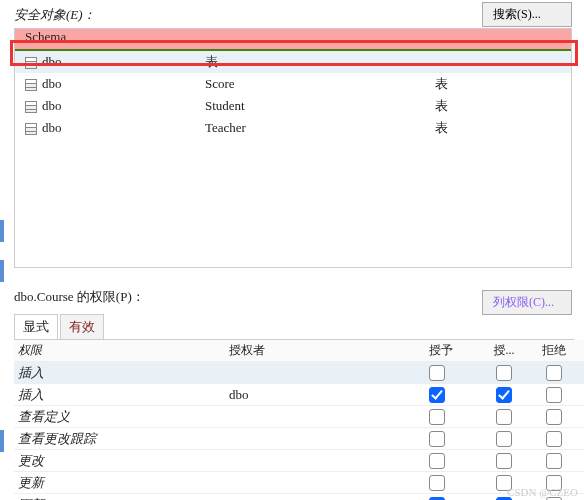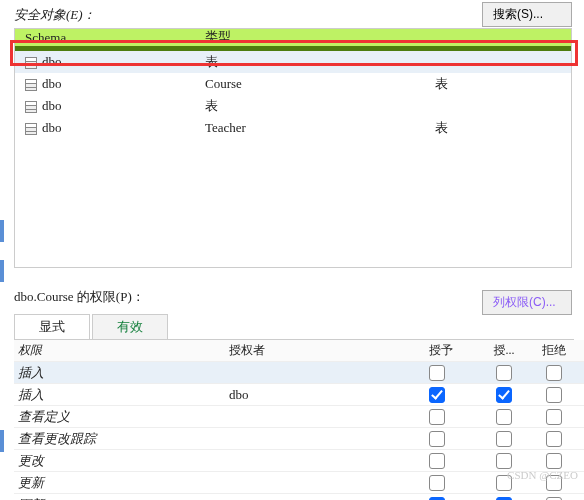--- a/index.html
+++ b/index.html
@@ -17,41 +17,41 @@
   .section-label {
     padding: 6px 14px 4px 14px;
     font-size: 13px;
     font-style: italic;
   }
   .btn {
     position: absolute;
     border: 1px solid #aaa;
     background: #f0f0f0;
     padding: 3px 10px;
-    font-family: Liberation Sans, sans-serif;
+    font-family: Liberation Serif, serif;
     font-size: 12px;
     cursor: pointer;
   }
   .btn-search { top: 2px; right: 12px; width: 90px; text-align:left;}
   .btn-colperm { top: 290px; right: 12px; width: 90px; text-align:left; color:#8b5cf6;}
 
   .grid1 {
     margin: 0 12px 0 14px;
     border: 1px solid #ccc;
     height: 240px;
     background: #fff;
     position: relative;
     overflow: hidden;
   }
   .grid1-header {
     display: flex;
-    background: #bef264;
-    border-bottom: 5px solid #4d7c0f;
+    background: #fca5a5;
+    border-bottom: 2px solid #4d7c0f;
     height: 22px;
-    align-items: flex-end;
+    align-items: flex-start;
     padding-left: 10px;
   }
   .grid1-header .c1 { width: 180px; }
   .grid1-header .c2 { width: 230px; }
   .grid1-header .c3 { width: 110px; }
   .grid1-row {
     display: flex;
     height: 22px;
     align-items: center;
     padding-left: 10px;
@@ -92,28 +92,28 @@
     margin-top:10px;
   }
 
   .tabs {
     margin: 4px 0 0 14px;
     display:flex;
     border-bottom:1px solid #ccc;
     width: 560px;
   }
   .tab {
-    padding:3px 24px;
+    padding:3px 8px;
     border:1px solid #ccc;
     border-bottom:none;
     background:#fff;
     margin-right:2px;
     cursor:pointer;
   }
-  .tab.inactive { background:#f3f3f3; color:#15803d;}
+  .tab.inactive { background:#f3f3f3; color:#7f1d1d;}
 
   .grid2 {
     margin: 0 0 0 14px;
     width: 572px;
     border-top:none;
     background:#fff;
   }
   .grid2-header, .grid2-row {
     display:flex;
     height:22px;
@@ -145,54 +145,54 @@
     content:"";
     position:absolute;
     left:4px;top:0px;
     width:4px;height:9px;
     border:solid #fff;
     border-width:0 2px 2px 0;
     transform:rotate(40deg);
   }
   .watermark{
     position:absolute;
-    right:6px;bottom:19px;
+    right:6px;bottom:2px;
     font-size:11px;
     color:#ccc;
     text-align:center;
   }
   .blue-edge{
     position:absolute;
     left:0;width:4px;height:22px;
     background:#5a8fd6;
   }
 </style>
 </head>
 <body>
 
 <div class="section-label">安全对象(E)：</div>
 <button class="btn btn-search">搜索(S)...</button>
 
 <div class="grid1">
   <div class="grid1-header">
     <div class="c1">Schema</div>
-    <div class="c3">类型</div>
   </div>
 
   <div class="grid1-row highlight">
     <div class="c1"><span class="table-icon"></span><span>dbo</span></div>
     <div class="c3">表</div>
   </div>
   <div class="grid1-row">
     <div class="c1"><span class="table-icon"></span><span>dbo</span></div>
-    <div class="c2">Course</div>
+    <div class="c2">Score</div>
     <div class="c3">表</div>
   </div>
   <div class="grid1-row">
     <div class="c1"><span class="table-icon"></span><span>dbo</span></div>
+    <div class="c2">Student</div>
     <div class="c3">表</div>
   </div>
   <div class="grid1-row">
     <div class="c1"><span class="table-icon"></span><span>dbo</span></div>
     <div class="c2">Teacher</div>
     <div class="c3">表</div>
   </div>
 </div>
 
 <div class="red-box"></div>

